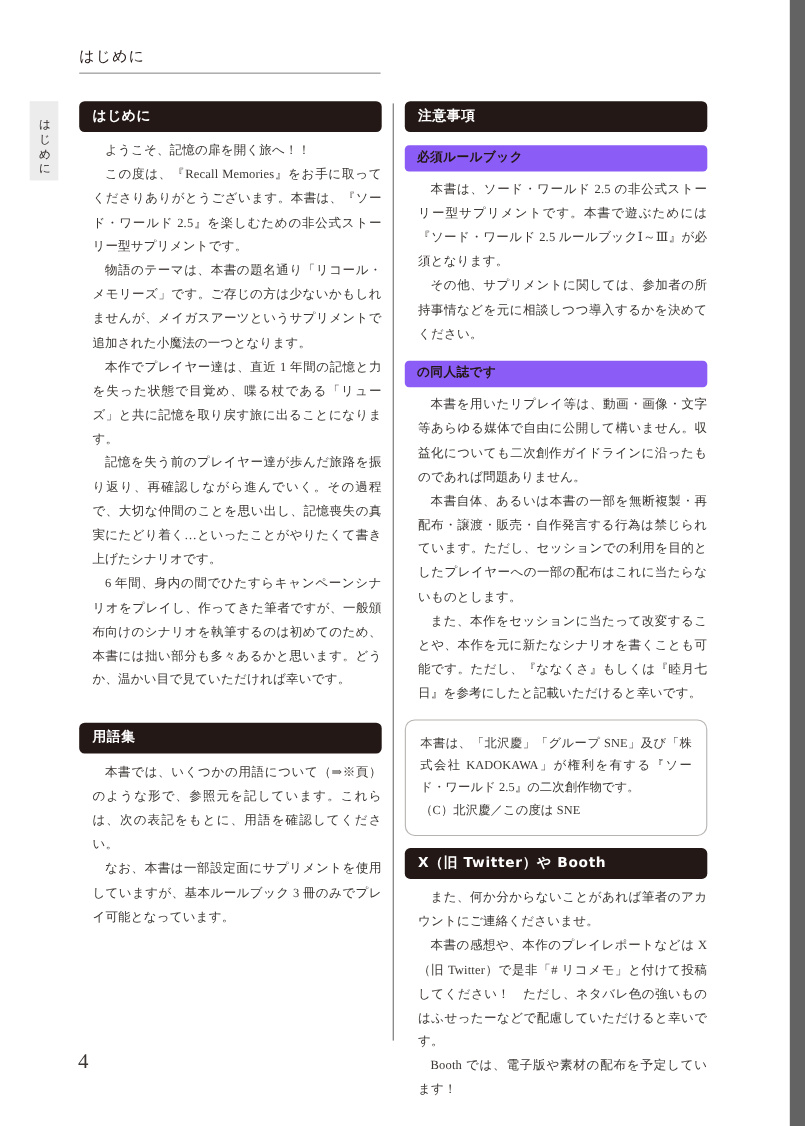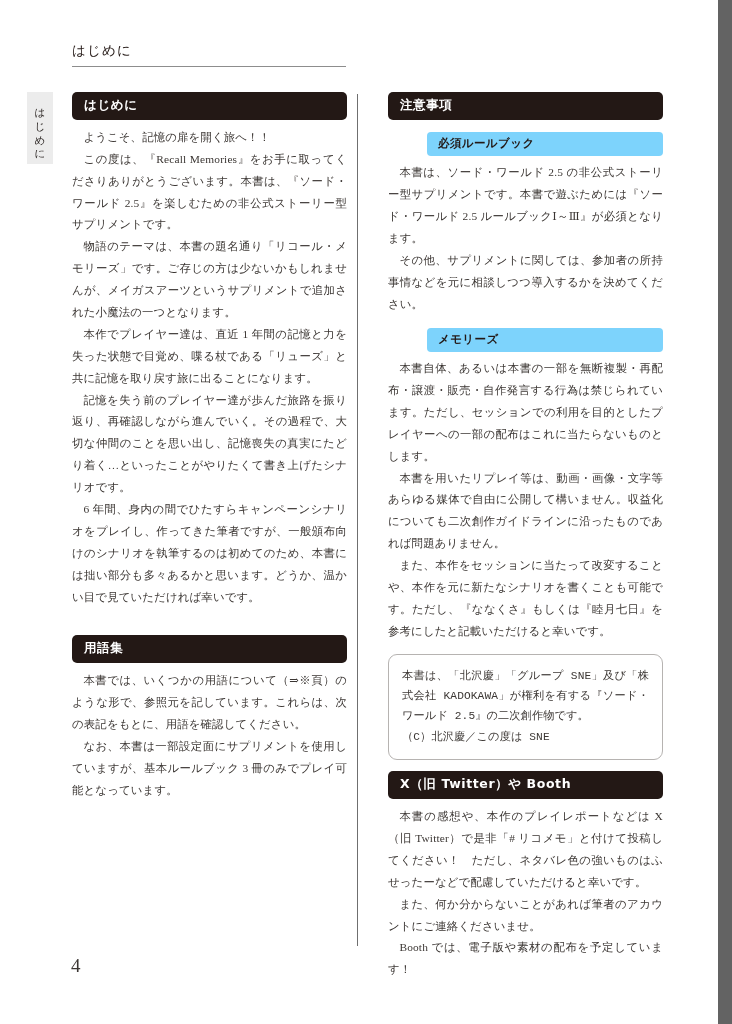--- a/index.html
+++ b/index.html
@@ -78,21 +78,21 @@
     top: 92px;
     width: 732px;
     height: 860px;
   }
   .col {
     position: absolute;
     top: 0;
     width: 275px;
   }
   .col-left  { left: 72px; }
-  .col-right { left: 388px; }
+  .col-right { left: 368px; }
 
   .col-divider {
     position: absolute;
     left: 357px;
     top: 2px;
     width: 1px;
     height: 852px;
     background: #6f6f6f;
   }
 
@@ -105,61 +105,61 @@
     font-size: 12.5px;
     font-family: "DejaVu Sans", "Liberation Sans", sans-serif;
     font-weight: bold;
     letter-spacing: 0.6px;
     margin-bottom: 7px;
     line-height: 1.35;
   }
 
   
   .sub-head {
-    background: #7dd3fc;
+    background: #8b5cf6;
     color: #231815;
     border-radius: 4px;
     padding: 4px 11px 5px 11px;
     font-size: 11.5px;
     font-family: Liberation Mono, monospace;
     font-weight: bold;
     letter-spacing: 0.4px;
     margin-bottom: 6px;
     margin-top: 12px;
     line-height: 1.35;
-    margin-left: 39px;
   }
   .sub-head:first-child { margin-top: 0; }
 
   
   p.body {
     font-size: 11.4px;
     line-height: 1.92;
     color: #3b3633;
     text-align: justify;
     text-justify: inter-character;
     text-indent: 1em;
     font-family: "Liberation Serif", "DejaVu Serif", serif;
     letter-spacing: 0.15px;
+    margin-left: 12px;
   }
 
   
   .box {
     border: 1.4px solid #b6b3b1;
     border-radius: 9px;
     padding: 11px 13px 12px 13px;
     margin-top: 11px;
     margin-bottom: 11px;
   }
   .box p {
     font-size: 11.2px;
     line-height: 1.82;
     color: #3b3633;
     text-align: justify;
-    font-family: Liberation Mono, monospace;
+    font-family: Liberation Serif, serif;
     letter-spacing: 0.1px;
   }
   .box p + p { margin-top: 11px; }
   .box.tight p + p { margin-top: 0; }
   .box .hang { text-indent: 0; }
 
   
   .folio {
     position: absolute;
     left: 71px;
@@ -209,34 +209,34 @@
     </div>
 
     <div class="col col-right">
 
       <div class="sec-head">注意事項</div>
 
       <div class="sub-head">必須ルールブック</div>
       <p class="body">本書は、ソード・ワールド 2.5 の非公式ストーリー型サプリメントです。本書で遊ぶためには『ソード・ワールド 2.5 ルールブックⅠ～Ⅲ』が必須となります。</p>
       <p class="body">その他、サプリメントに関しては、参加者の所持事情などを元に相談しつつ導入するかを決めてください。</p>
 
-      <div class="sub-head">メモリーズ</div>
+      <div class="sub-head">の同人誌です</div>
+      <p class="body">本書を用いたリプレイ等は、動画・画像・文字等あらゆる媒体で自由に公開して構いません。収益化についても二次創作ガイドラインに沿ったものであれば問題ありません。</p>
       <p class="body">本書自体、あるいは本書の一部を無断複製・再配布・譲渡・販売・自作発言する行為は禁じられています。ただし、セッションでの利用を目的としたプレイヤーへの一部の配布はこれに当たらないものとします。</p>
-      <p class="body">本書を用いたリプレイ等は、動画・画像・文字等あらゆる媒体で自由に公開して構いません。収益化についても二次創作ガイドラインに沿ったものであれば問題ありません。</p>
       <p class="body">また、本作をセッションに当たって改変することや、本作を元に新たなシナリオを書くことも可能です。ただし、『ななくさ』もしくは『睦月七日』を参考にしたと記載いただけると幸いです。</p>
 
       <div class="box tight">
         <p class="hang">本書は、「北沢慶」「グループ SNE」及び「株式会社 KADOKAWA」が権利を有する『ソード・ワールド 2.5』の二次創作物です。</p>
         <p class="hang">（C）北沢慶／この度は SNE</p>
       </div>
 
       <div class="sec-head">X（旧 Twitter）や Booth</div>
 
+      <p class="body">また、何か分からないことがあれば筆者のアカウントにご連絡くださいませ。</p>
       <p class="body">本書の感想や、本作のプレイレポートなどは X（旧 Twitter）で是非「# リコメモ」と付けて投稿してください！　ただし、ネタバレ色の強いものはふせったーなどで配慮していただけると幸いです。</p>
-      <p class="body">また、何か分からないことがあれば筆者のアカウントにご連絡くださいませ。</p>
       <p class="body">Booth では、電子版や素材の配布を予定しています！</p>
 
     </div>
   </div>
 
   <div class="folio">4</div>
 
 </div>
 
 </body></html>

